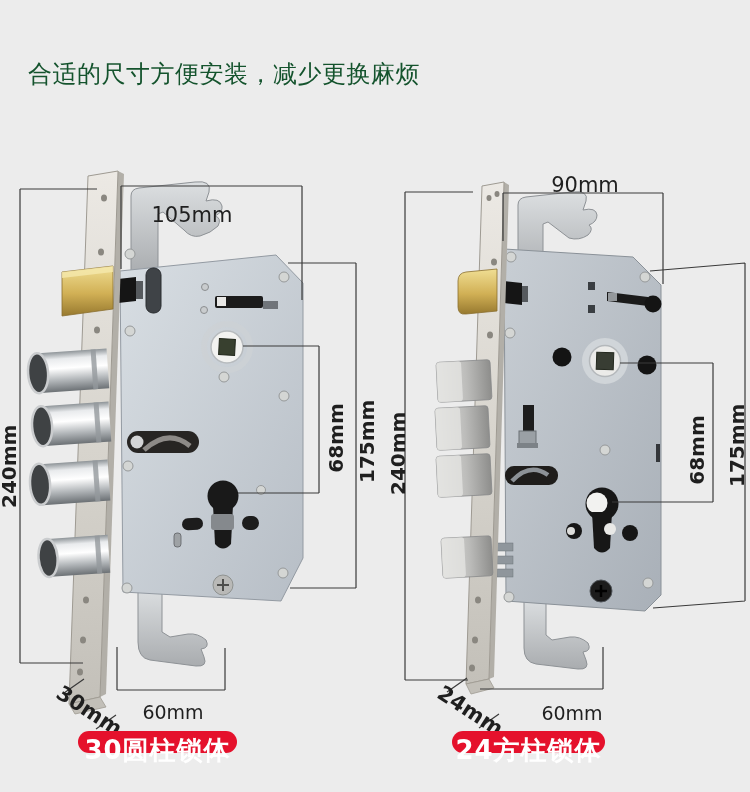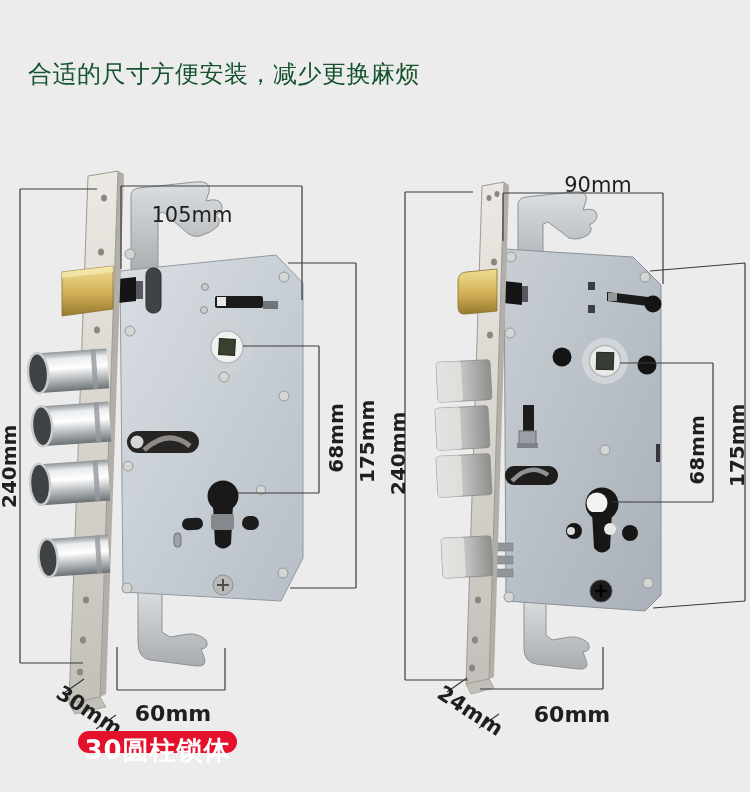--- a/index.html
+++ b/index.html
@@ -4,21 +4,21 @@
 <style>
   html,body{margin:0;padding:0;}
   body{width:750px;height:792px;overflow:hidden;
        font-family:"DejaVu Sans","Liberation Sans",sans-serif;}
   .stage{position:relative;width:750px;height:792px;background:#ececec;overflow:hidden;}
   .title{position:absolute;left:28px;top:14px;font-size:31px;font-weight:700;color:#151515;letter-spacing:1px;}
   .subtitle{position:absolute;left:28px;top:58px;font-size:24px;font-weight:400;color:#14532d;letter-spacing:.5px;}
   .art{position:absolute;left:0;top:0;}
   .lbl{position:absolute;color:#1f1f1f;font-size:21px;font-weight:400;text-align:center;white-space:nowrap;}
   .hlabel{width:90px;}
-  .blabel{width:80px;font-weight:700;font-size:22px;}
+  .blabel{width:80px;font-weight:400;font-size:19px;}
   .vlabel{width:80px;height:24px;line-height:24px;font-weight:700;font-size:20px;transform:rotate(-90deg);}
   .dlabel{width:70px;height:22px;line-height:22px;font-weight:700;transform:rotate(33deg);}
   .badge{position:absolute;height:22px;line-height:38px;border-radius:20px;background:#e5112c;
          color:#fff;font-size:26px;font-weight:700;text-align:center;letter-spacing:1px;}
 </style>
 </head>
 <body>
 
 <div class="stage">
 
@@ -267,22 +267,23 @@
     </g>
   </svg>
 
   <div class="lbl hlabel" style="left:147px;top:159px;margin-top:44px;">105mm</div>
   <div class="lbl vlabel" style="left:-31px;top:456px;">240mm</div>
   <div class="lbl vlabel" style="left:296px;top:426px;">68mm</div>
   <div class="lbl vlabel" style="left:327px;top:431px;">175mm</div>
   <div class="lbl dlabel" style="left:53px;top:699px;">30mm</div>
   <div class="lbl blabel" style="left:133px;top:701px;">60mm</div>
 
-  <div class="lbl hlabel" style="left:553px;top:173px;">90mm</div>
+  <div class="lbl hlabel" style="left:540px;top:173px;">90mm</div>
   <div class="lbl vlabel" style="left:358px;top:443px;">240mm</div>
   <div class="lbl vlabel" style="left:657px;top:438px;">68mm</div>
   <div class="lbl vlabel" style="left:697px;top:435px;">175mm</div>
   <div class="lbl dlabel" style="left:434px;top:699px;">24mm</div>
   <div class="lbl blabel" style="left:532px;top:702px;">60mm</div>
 
   <div class="badge" style="left:78px;top:731px;width:159px;">30圆柱锁体</div>
+  <div class="badge" style="left:452px;top:731px;width:153px;">24方柱锁体</div>
 
 </div>
 
 </body></html>

